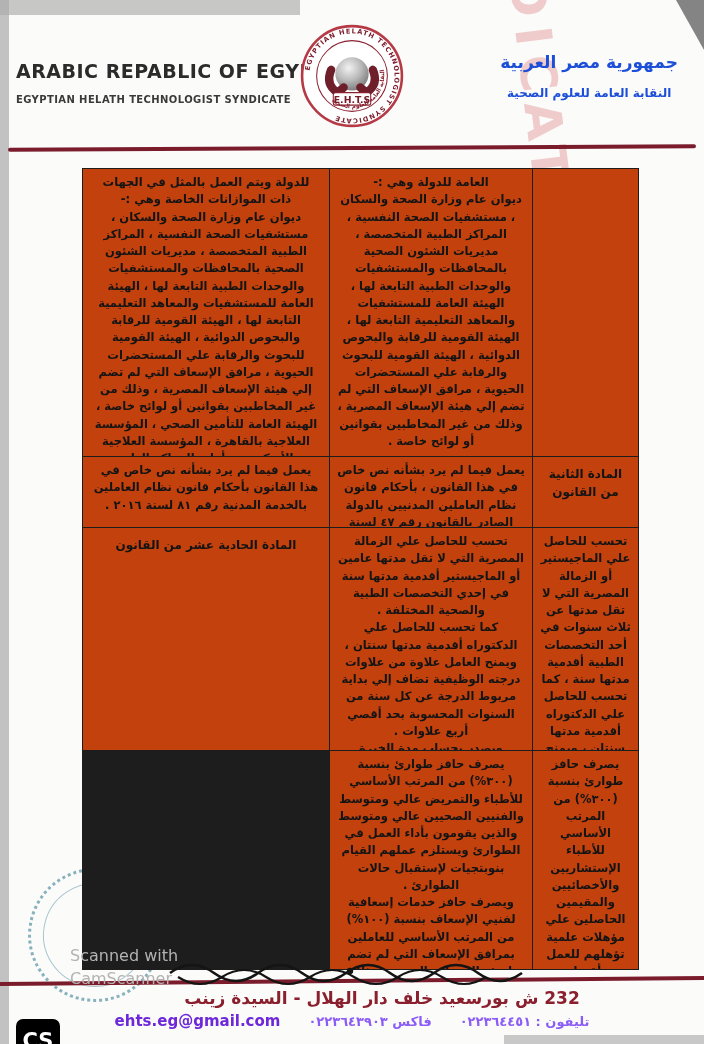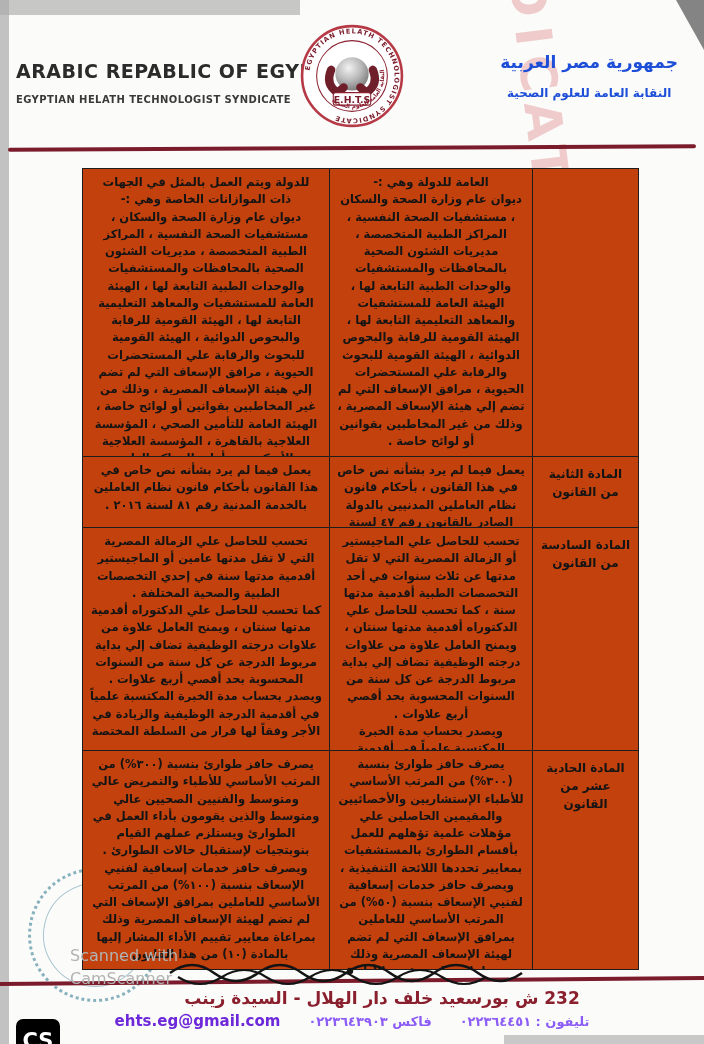--- a/index.html
+++ b/index.html
@@ -107,21 +107,20 @@
     <div class="cell article"></div>
     <div class="cell">العامة للدولة وهي :-
 ديوان عام وزارة الصحة والسكان ، مستشفيات الصحة النفسية ، المراكز الطبية المتخصصة ، مديريات الشئون الصحية بالمحافظات والمستشفيات والوحدات الطبية التابعة لها ، الهيئة العامة للمستشفيات والمعاهد التعليمية التابعة لها ، الهيئة القومية للرقابة والبحوص الدوائية ، الهيئة القومية للبحوث والرقابة علي المستحضرات الحيوية ، مرافق الإسعاف التي لم تضم إلي هيئة الإسعاف المصرية ، وذلك من غير المخاطبين بقوانين أو لوائح خاصة .</div>
     <div class="cell">للدولة ويتم العمل بالمثل في الجهات ذات الموازانات الخاصة وهي :-
 ديوان عام وزارة الصحة والسكان ، مستشفيات الصحة النفسية ، المراكز الطبية المتخصصة ، مديريات الشئون الصحية بالمحافظات والمستشفيات والوحدات الطبية التابعة لها ، الهيئة العامة للمستشفيات والمعاهد التعليمية التابعة لها ، الهيئة القومية للرقابة والبحوص الدوائية ، الهيئة القومية للبحوث والرقابة علي المستحضرات الحيوية ، مرافق الإسعاف التي لم تضم إلي هيئة الإسعاف المصرية ، وذلك من غير المخاطبين بقوانين أو لوائح خاصة ، الهيئة العامة للتأمين الصحي ، المؤسسة العلاجية بالقاهرة ، المؤسسة العلاجية بالأسكندرية ،أمانة المراكز الطبية المتخصصة .</div>
 
     <div class="cell article">المادة الثانية من القانون</div>
     <div class="cell">يعمل فيما لم يرد بشأنه نص خاص في هذا القانون ، بأحكام قانون نظام العاملين المدنيين بالدولة الصادر بالقانون رقم ٤٧ لسنة ١٩٧٨ .</div>
     <div class="cell">يعمل فيما لم يرد بشأنه نص خاص في هذا القانون بأحكام قانون نظام العاملين بالخدمة المدنية رقم ٨١ لسنة ٢٠١٦ .</div>
 
-    <div class="cell article">المادة السادسة من القانون</div>
     <div class="cell">تحسب للحاصل علي الماجيستير أو الزمالة المصرية التي لا تقل مدتها عن ثلاث سنوات في أحد التخصصات الطبية أقدمية مدتها سنة ، كما تحسب للحاصل علي الدكتوراه أقدمية مدتها سنتان ، ويمنح العامل علاوة من علاوات درجته الوظيفية تضاف إلي بداية مربوط الدرجة عن كل سنة من السنوات المحسوبة بحد أقصي أربع علاوات .
 ويصدر بحساب مدة الخبرة المكتسبة علمياً في أقدمية الدرجة الوظيفية والزيادة في الأجر وفقاً لها قرار من السلطة المختصة .</div>
     <div class="cell">تحسب للحاصل علي الزمالة المصرية التي لا تقل مدتها عامين أو الماجيستير أقدمية مدتها سنة في إحدي التخصصات الطبية والصحية المختلفة .
 كما تحسب للحاصل علي الدكتوراه أقدمية مدتها سنتان ، ويمنح العامل علاوة من علاوات درجته الوظيفية تضاف إلي بداية مربوط الدرجة عن كل سنة من السنوات المحسوبة بحد أقصي أربع علاوات .
 ويصدر بحساب مدة الخبرة المكتسبة علمياً في أقدمية الدرجة الوظيفية والزيادة في الأجر وفقاً لها قرار من السلطة المختصة</div>
 
     <div class="cell article">المادة الحادية عشر من القانون</div>
     <div class="cell">يصرف حافز طوارئ بنسبة (٣٠٠%) من المرتب الأساسي للأطباء الإستشاريين والأخصائيين والمقيمين الحاصلين علي مؤهلات علمية تؤهلهم للعمل بأقسام الطوارئ بالمستشفيات بمعايير تحددها اللائحة التنفيذية ، ويصرف حافز خدمات إسعافية لفنيي الإسعاف بنسبة (٥٠%) من المرتب الأساسي للعاملين بمرافق الإسعاف التي لم تضم لهيئة الإسعاف المصرية وذلك بمراعاة معايير تقييم الأداء المشار إليها بالمادة (١٠) من هذا القانون .</div>
     <div class="cell">يصرف حافز طوارئ بنسبة (٣٠٠%) من المرتب الأساسي للأطباء والتمريض عالي ومتوسط والفنيين الصحيين عالي ومتوسط والذين يقومون بأداء العمل في الطوارئ ويستلزم عملهم القيام بنوبتجيات لإستقبال حالات الطوارئ .
 ويصرف حافز خدمات إسعافية لفنيي الإسعاف بنسبة (١٠٠%) من المرتب الأساسي للعاملين بمرافق الإسعاف التي لم تضم لهيئة الإسعاف المصرية وذلك بمراعاة معايير تقييم الأداء المشار إليها بالمادة (١٠) من هذا القانون .</div>

